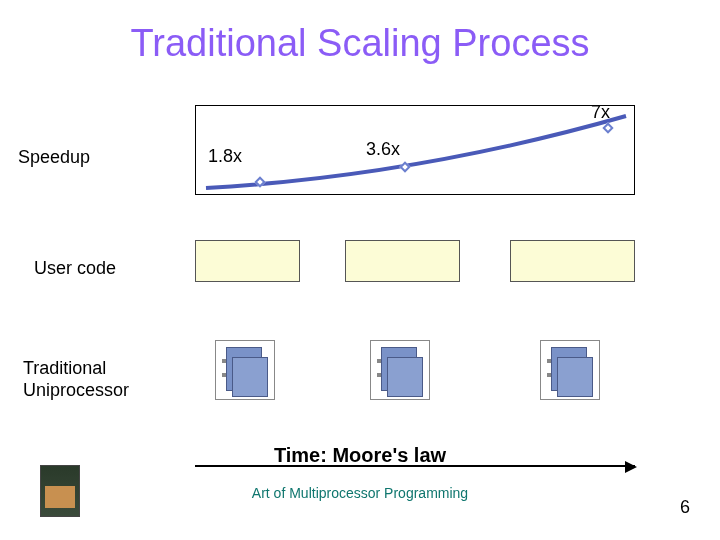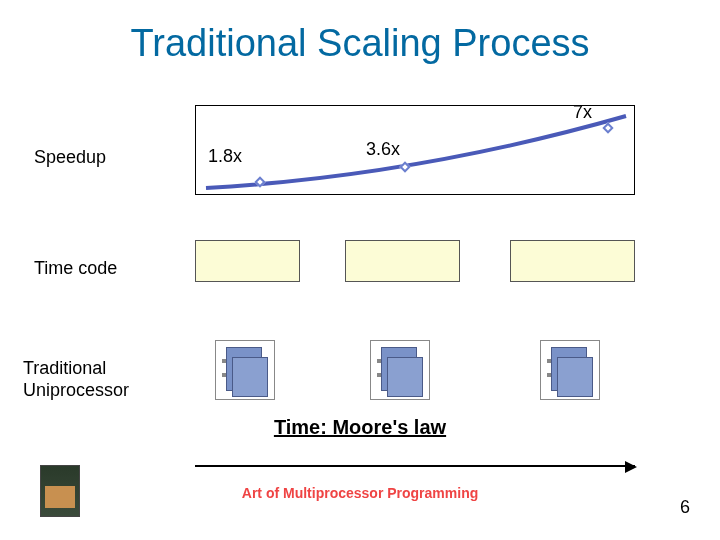--- a/index.html
+++ b/index.html
@@ -10,28 +10,28 @@
     font-family: Arial, Helvetica, sans-serif;
     position: relative;
     overflow: hidden;
   }
   .title {
     position: absolute;
     top: 22px;
     left: 0; right: 0;
     text-align: center;
     font-size: 38px;
-    color: #0369a1;
+    color: #8b5cf6;
   }
   .row-label {
     position: absolute;
     font-size: 18px;
     color: #000;
   }
-  .speedup-label { top: 147px; left: 34px; }
+  .speedup-label { top: 147px; left: 18px; }
   .usercode-label { top: 258px; left: 34px; }
   .trad-label { top: 358px; left: 23px; line-height: 1.2; }
 
   .chart-area {
     position: absolute;
     left: 195px;
     top: 105px;
     width: 440px;
     height: 90px;
     border: 1px solid #000;
@@ -92,26 +92,25 @@
     content: "";
     position: absolute;
     width: 4px; height: 4px;
     background: #888;
   }
   .chip-pins::before { top: 4px; }
   .chip-pins::after { top: 18px; }
 
   .time-label {
     position: absolute;
-    top: 416px;
+    top: 444px;
     left: 0; right: 0;
     text-align: center;
     font-weight: bold;
     font-size: 20px;
-    text-decoration: underline;
   }
   .time-arrow {
     position: absolute;
     top: 465px;
     left: 195px;
     width: 440px;
     height: 0;
     border-top: 2px solid #000;
   }
   .time-arrow::after {
@@ -122,22 +121,21 @@
     border-left: 12px solid #000;
     border-top: 6px solid transparent;
     border-bottom: 6px solid transparent;
   }
   .footer-text {
     position: absolute;
     top: 485px;
     left: 0; right: 0;
     text-align: center;
     font-size: 14px;
-    color: #ef4444;
-    font-weight: bold;
+    color: #0f766e;
   }
   .page-num {
     position: absolute;
     bottom: 22px;
     right: 30px;
     font-size: 18px;
   }
   .book {
     position: absolute;
     left: 40px;
@@ -162,25 +160,25 @@
 <div class="row-label speedup-label">Speedup</div>
 
 <div class="chart-area">
   <svg width="440" height="90" viewBox="0 0 440 90" style="position:absolute;left:0;top:0">
     <path d="M 10 82 Q 220 70 430 10" stroke="#4a5ab8" stroke-width="4" fill="none"></path>
   </svg>
   <div class="datapoint-label" style="left:12px; top:40px">1.8x</div>
   <div class="marker" style="left:60px; top:72px"></div>
   <div class="datapoint-label" style="left:170px; top:33px">3.6x</div>
   <div class="marker" style="left:205px; top:57px"></div>
-  <div class="datapoint-label" style="left:377px; top:-4px">7x</div>
+  <div class="datapoint-label" style="left:395px; top:-4px">7x</div>
   <div class="marker" style="left:408px; top:18px"></div>
 </div>
 
-<div class="row-label usercode-label">Time code</div>
+<div class="row-label usercode-label">User code</div>
 <div class="usercode-box uc1"></div>
 <div class="usercode-box uc2"></div>
 <div class="usercode-box uc3"></div>
 
 <div class="row-label trad-label" style="white-space:pre-line">Traditional
 Uniprocessor</div>
 <div class="proc p1">
   <div class="chip-pins"></div>
     <div class="chip-back"></div>
     <div class="chip-front"></div>

